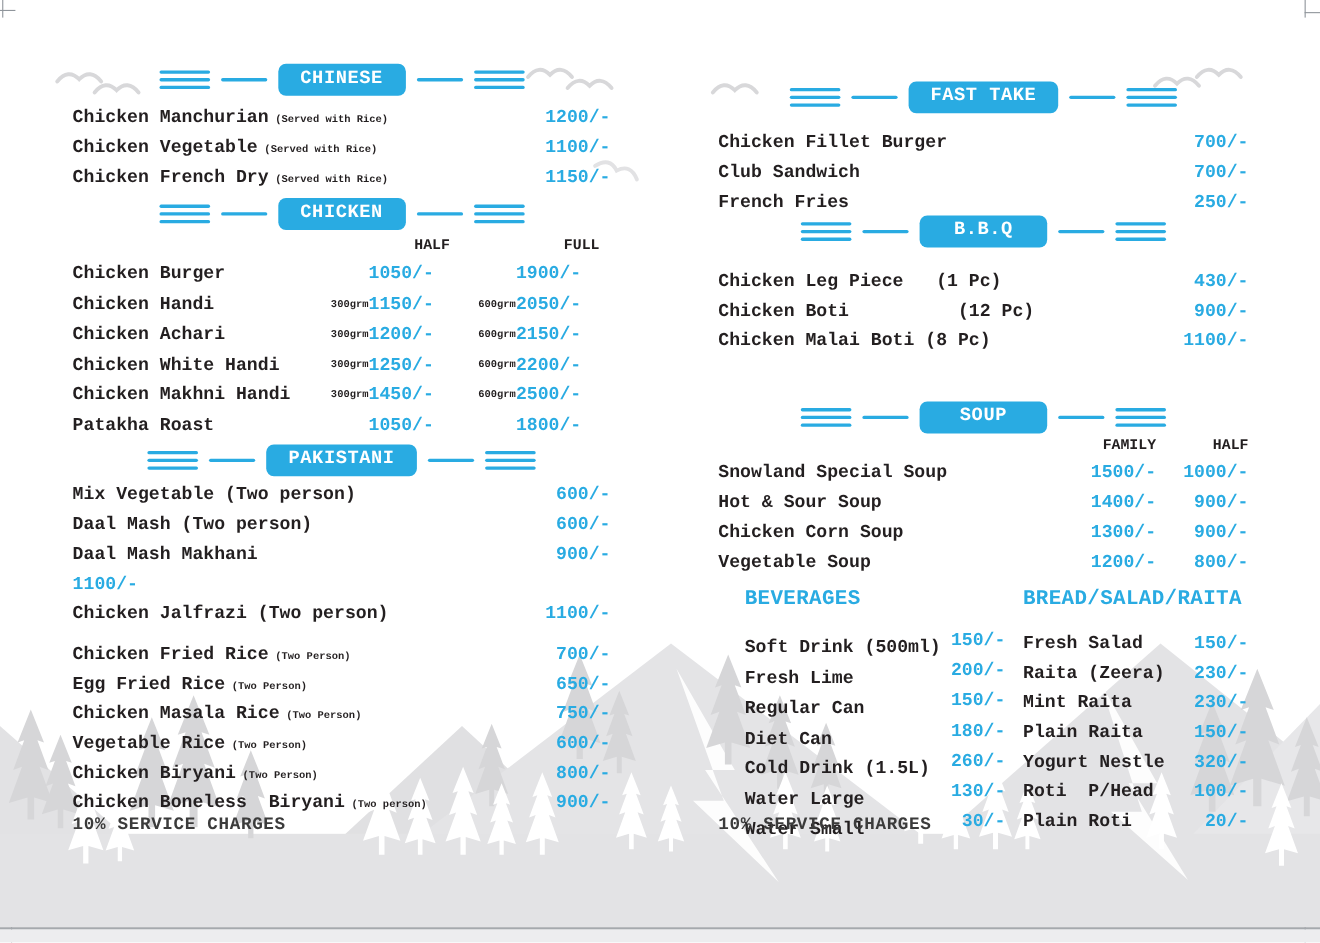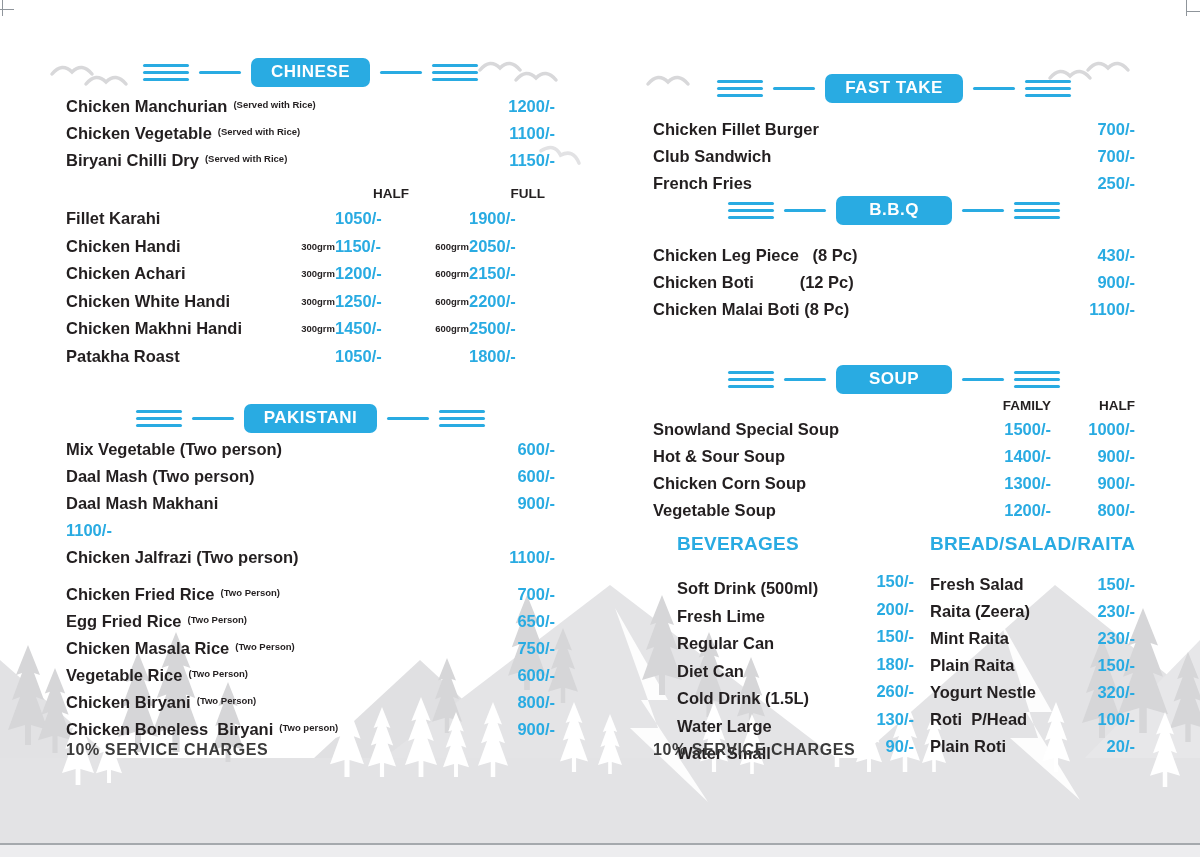--- a/index.html
+++ b/index.html
@@ -1,33 +1,33 @@
 <!DOCTYPE html>
 <html><head>
 <meta charset="utf-8">
 <style>
   html,body{margin:0;padding:0;background:#ffffff;}
   .page{position:relative;width:1200px;height:857px;background:#ffffff;overflow:hidden;
         font-family:"Liberation Sans", sans-serif;color:#231f20;}
   .bg{position:absolute;inset:0;z-index:0;}
-  .fg{position:absolute;inset:0;z-index:1;}
+  .fg{position:absolute;inset:0;z-index:1;font-family:Liberation Mono, monospace;}
 
   
   .sec{position:absolute;}
   .hdr{display:flex;align-items:center;justify-content:center;gap:10px;height:30px;}
   .dash{width:42px;height:3px;background:var(--acc);border-radius:2px;display:block;}
   .st{display:flex;flex-direction:column;gap:4px;}
   .st i{width:46px;height:3px;background:var(--acc);border-radius:2px;display:block;}
   .badge{background:var(--acc);color:#fff;font-weight:bold;font-size:17px;line-height:1;
          padding:5px 20px 7px;border-radius:7px;min-width:76px;text-align:center;letter-spacing:.5px;}
 
   
   .rows{display:block;}
   .row{display:flex;justify-content:space-between;align-items:center;height:27px;}
-  .nm{font-weight:bold;font-size:16.5px;white-space:pre;display:flex;align-items:flex-start;}
+  .nm{font-weight:bold;font-size:16.5px;white-space:pre;display:flex;align-items:center;}
   .note{font-weight:bold;font-size:9.5px;margin-left:6px;position:relative;top:2px;white-space:pre;}
   .pr{font-weight:bold;font-size:16.5px;color:var(--acc);white-space:pre;}
 
   
   .crow{display:grid;grid-template-columns:1fr 44px 84px 50px 86px;align-items:center;height:27.5px;}
   .crow .wt{font-size:9.5px;font-weight:600;text-align:right;}
   .crow .pr{}
   .chead{display:grid;grid-template-columns:1fr 44px 84px 50px 86px;height:24px;margin-top:2px;align-items:center;}
   .chead .col{font-weight:bold;font-size:13.5px;text-align:right;padding-right:10px;}
 
@@ -152,37 +152,52 @@
       <div class="rows" style="margin-top:6px;">
         <div class="row">
           <span class="nm"><span>Chicken Manchurian</span><span class="note">(Served with Rice)</span></span>
           <span class="pr">1200/-</span>
         </div>
         <div class="row">
           <span class="nm"><span>Chicken Vegetable</span><span class="note">(Served with Rice)</span></span>
           <span class="pr">1100/-</span>
         </div>
         <div class="row">
-          <span class="nm"><span>Biryani Chilli Dry</span><span class="note">(Served with Rice)</span></span>
+          <span class="nm"><span>Chicken French Dry</span><span class="note">(Served with Rice)</span></span>
           <span class="pr">1150/-</span>
         </div>
       </div>
     </div>
 
     <div class="sec" style="left:66px;top:179px;width:489px;">
+      <div class="hdr">
+        <span class="st">
+            <i></i>
+            <i></i>
+            <i></i>
+          </span>
+        <span class="dash"></span>
+        <span class="badge">CHICKEN</span>
+        <span class="dash"></span>
+        <span class="st">
+            <i></i>
+            <i></i>
+            <i></i>
+          </span>
+      </div>
       <div class="chead">
         <span></span>
           <span></span>
         <span class="col">HALF</span>
         <span></span>
         <span class="col">FULL</span>
       </div>
       <div class="rows">
         <div class="crow">
-          <span class="nm">Fillet Karahi</span>
+          <span class="nm">Chicken Burger</span>
           <span class="wt"></span>
           <span class="pr">1050/-</span>
           <span class="wt"></span>
           <span class="pr">1900/-</span>
         </div>
         <div class="crow">
           <span class="nm">Chicken Handi</span>
           <span class="wt">300grm</span>
           <span class="pr">1150/-</span>
           <span class="wt">600grm</span>
@@ -332,21 +347,21 @@
         <span class="badge">B.B.Q</span>
         <span class="dash"></span>
         <span class="st">
             <i></i>
             <i></i>
             <i></i>
           </span>
       </div>
       <div class="rows" style="margin-top:17px;">
         <div class="row">
-          <span class="nm">Chicken Leg Piece   (8 Pc)</span>
+          <span class="nm">Chicken Leg Piece   (1 Pc)</span>
           <span class="pr">430/-</span>
         </div>
         <div class="row">
           <span class="nm">Chicken Boti          (12 Pc)</span>
           <span class="pr">900/-</span>
         </div>
         <div class="row">
           <span class="nm">Chicken Malai Boti (8 Pc)</span>
           <span class="pr">1100/-</span>
         </div>
@@ -420,21 +435,21 @@
         <div class="row">
           <span class="nm">Cold Drink (1.5L)</span>
           <span class="pr">260/-</span>
         </div>
         <div class="row">
           <span class="nm">Water Large</span>
           <span class="pr">130/-</span>
         </div>
         <div class="row">
           <span class="nm">Water Small</span>
-          <span class="pr">90/-</span>
+          <span class="pr">30/-</span>
         </div>
       </div>
     </div>
 
     <div class="sec" style="left:930px;top:533px;width:205px;">
       <div class="subhead">BREAD/SALAD/RAITA</div>
       <div class="rows" style="margin-top:16px;">
         <div class="row">
           <span class="nm">Fresh Salad</span>
           <span class="pr">150/-</span>

